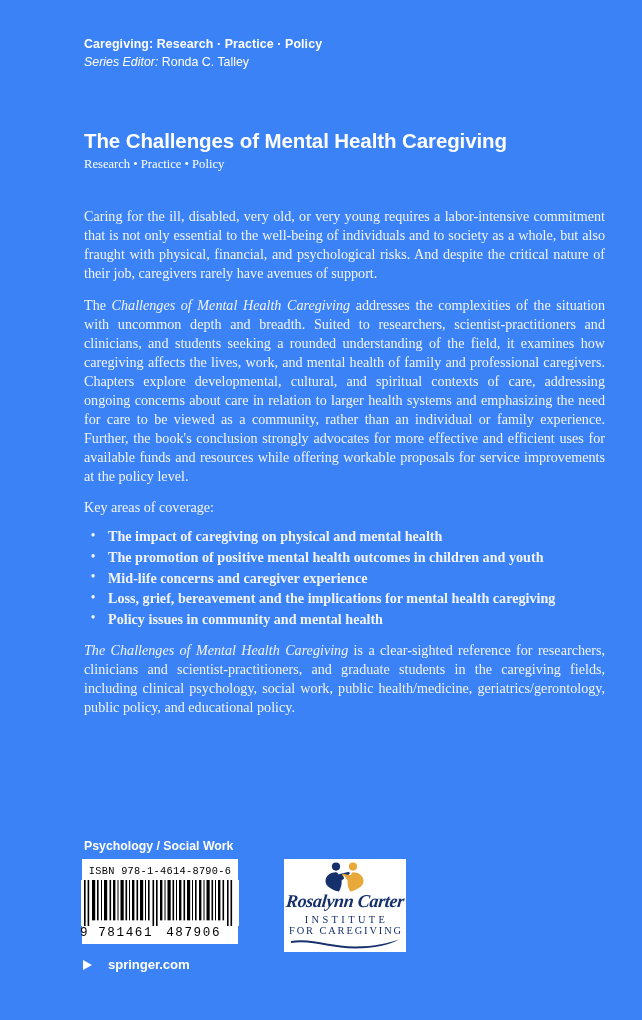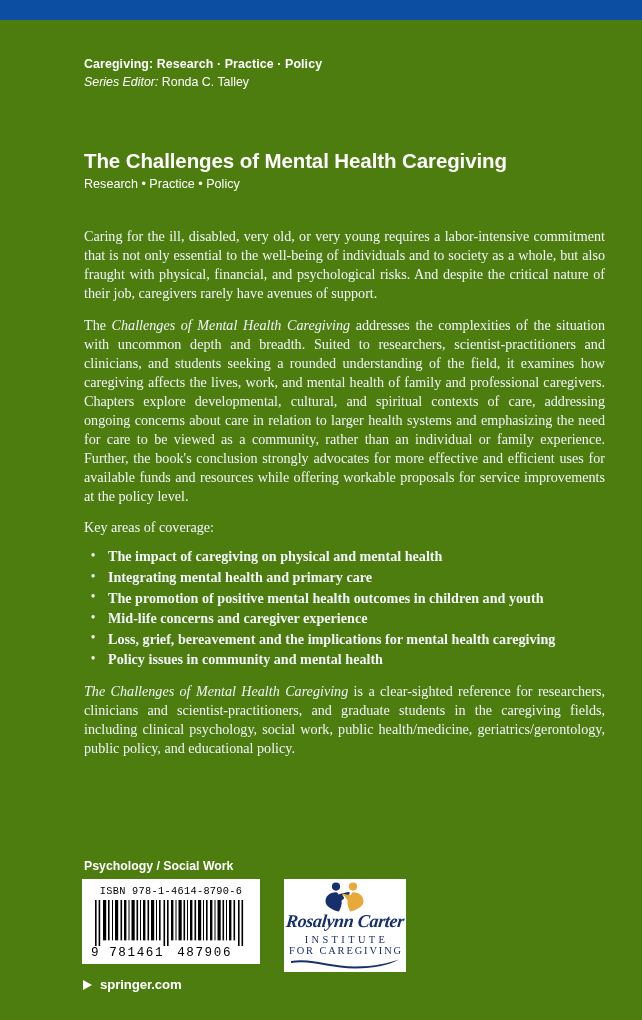--- a/index.html
+++ b/index.html
@@ -12,22 +12,21 @@
     background: #0b4ea2;
     font-family: "Liberation Sans", sans-serif;
     color: #ffffff;
     overflow: hidden;
     position: relative;
   }
 
   .page {
     position: absolute;
     inset: 0;
-    background: #4d7c0f;
-    margin-top: 20px;
+    background: #3b82f6;
   }
 
   
   .series-block {
     position: absolute;
     left: 84px;
     top: 36px;
     width: 520px;
   }
   .series-title {
@@ -79,20 +78,21 @@
     color: #ffffff;
     white-space: nowrap;
   }
   .book-subtitle {
     position: absolute;
     left: 84px;
     top: 157px;
     font-size: 12.6px;
     color: #ffffff;
     white-space: nowrap;
+    font-family: Liberation Serif, serif;
   }
 
   
   .blurb {
     position: absolute;
     left: 84px;
     top: 207px;
     width: 521px;
     font-family: "Liberation Serif", serif;
     font-size: 14.15px;
@@ -141,21 +141,21 @@
     font-size: 12.3px;
     font-weight: bold;
     color: #ffffff;
     white-space: nowrap;
   }
 
   .isbn-card {
     position: absolute;
     left: 82px;
     top: 859px;
-    width: 178px;
+    width: 156px;
     height: 85px;
     background: #ffffff;
     box-sizing: border-box;
     padding: 5px 7px 4px 7px;
     display: flex;
     flex-direction: column;
     align-items: center;
   }
   .isbn-text {
     font-family: "Liberation Mono", monospace;
@@ -235,21 +235,21 @@
     padding-left: 2px;
   }
   .rci-swoosh { display: block; margin-top: 1px; }
 
   .springer {
     position: absolute;
     left: 83px;
     top: 957px;
     display: flex;
     align-items: center;
-    gap: 8px;
+    gap: 16px;
   }
   .springer-arrow {
     width: 0;
     height: 0;
     border-left: 9px solid #ffffff;
     border-top: 5.5px solid transparent;
     border-bottom: 5.5px solid transparent;
   }
   .springer-text {
     font-size: 13.2px;
@@ -270,21 +270,20 @@
 
   <div class="book-title">The Challenges of Mental Health Caregiving</div>
   <div class="book-subtitle">Research • Practice • Policy</div>
 
   <div class="blurb">
     <p>Caring for the ill, disabled, very old, or very young requires a labor-intensive com­mitment that is not only essential to the well-being of individuals and to society as a whole, but also fraught with physical, financial, and psychological risks. And despite the critical nature of their job, caregivers rarely have avenues of support.</p>
     <p><span>The </span><em>Challenges of Mental Health Caregiving</em><span> addresses the complexities of the situation with uncommon depth and breadth. Suited to researchers, scientist-practitioners and clinicians, and students seeking a rounded understanding of the field, it examines how caregiving affects the lives, work, and mental health of family and professional caregiv­ers. Chapters explore developmental, cultural, and spiritual contexts of care, addressing ongoing concerns about care in relation to larger health systems and emphasizing the need for care to be viewed as a community, rather than an individual or family experi­ence. Further, the book's conclusion strongly advocates for more effective and efficient uses for available funds and resources while offering workable proposals for service improvements at the policy level.</span></p>
     <p class="tight">Key areas of coverage:</p>
     <ul class="bullets">
       <li>The impact of caregiving on physical and mental health</li>
-      <li>Integrating mental health and primary care</li>
       <li>The promotion of positive mental health outcomes in children and youth</li>
       <li>Mid-life concerns and caregiver experience</li>
       <li>Loss, grief, bereavement and the implications for mental health caregiving</li>
       <li>Policy issues in community and mental health</li>
     </ul>
     <p><em>The Challenges of Mental Health Caregiving</em><span> is a clear-sighted reference for researchers, clinicians and scientist-practitioners, and graduate students in the caregiving fields, including clinical psychology, social work, public health/medicine, geriatrics/gerontol­ogy, public policy, and educational policy.</span></p>
   </div>
 
   <div class="subject-line">Psychology / Social Work</div>
 

